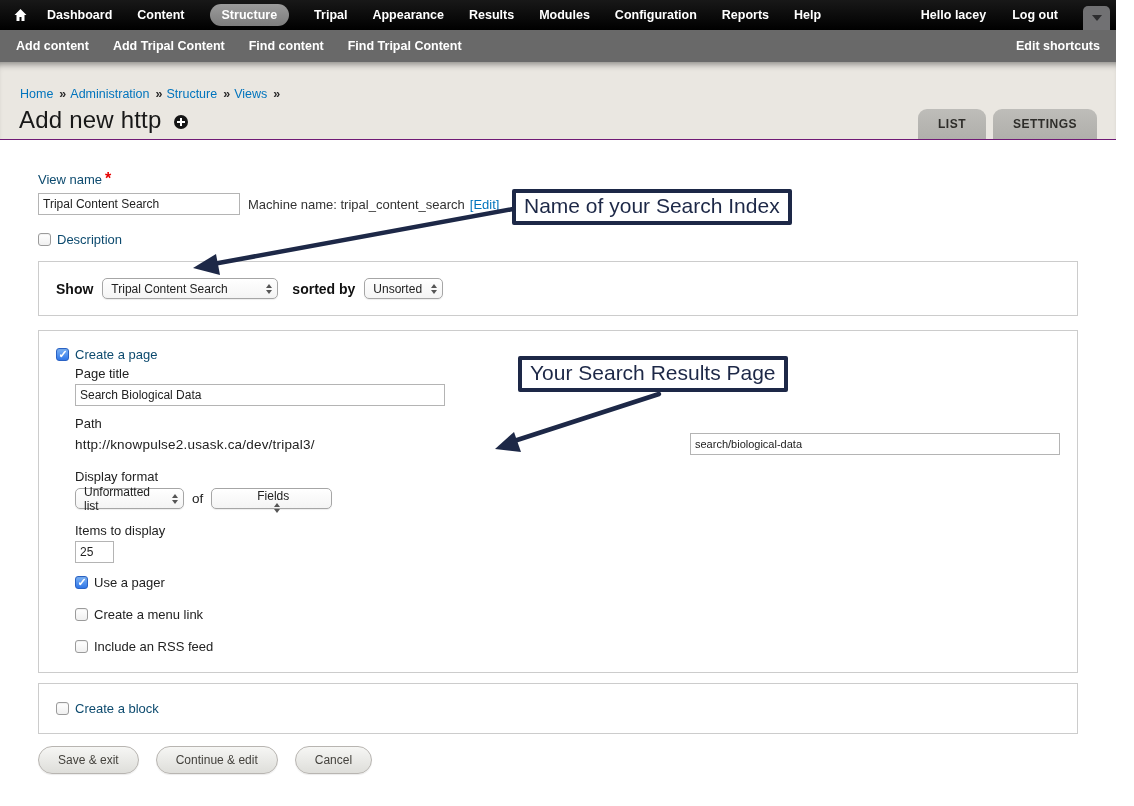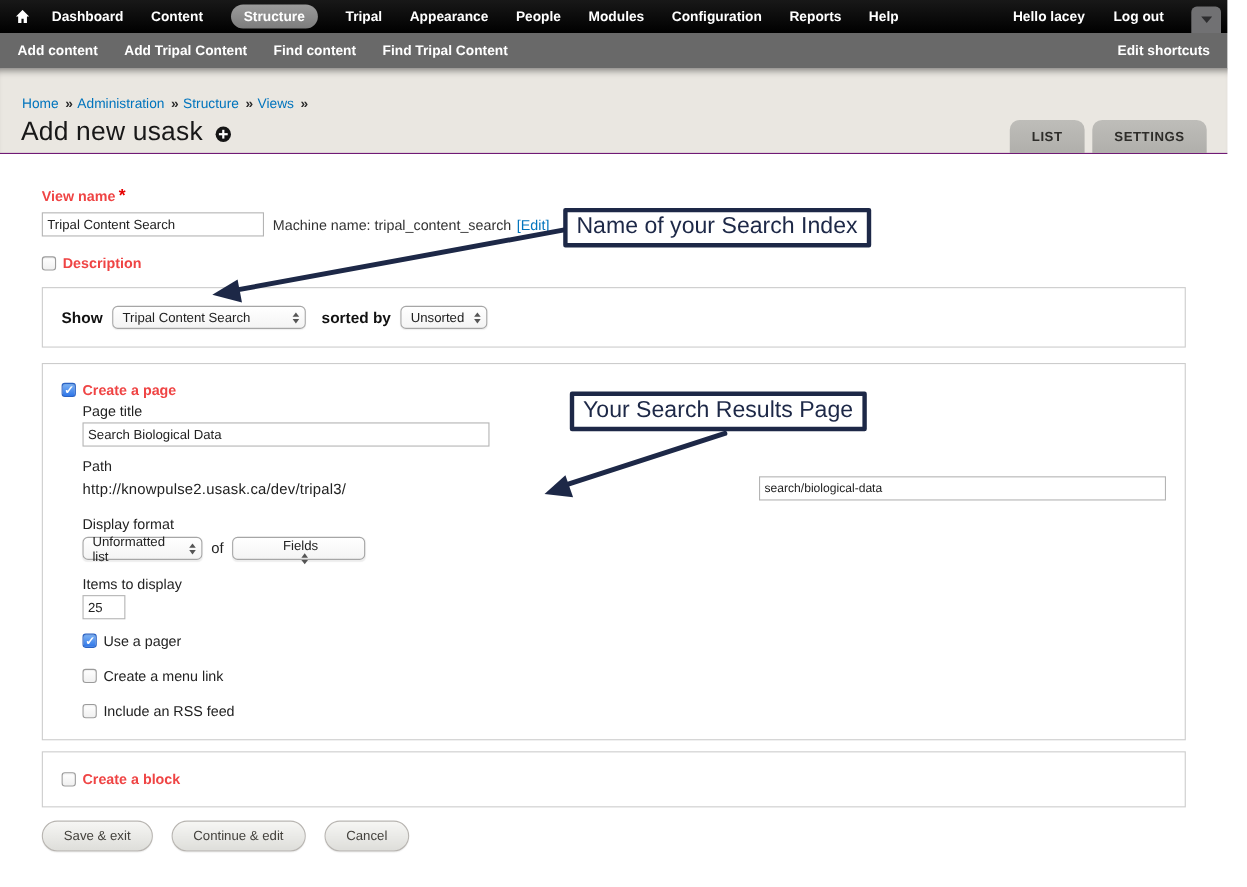--- a/index.html
+++ b/index.html
@@ -37,21 +37,21 @@
   .plusicon { position:relative; width:14px; height:14px; border-radius:50%; background:#151515; margin-top:3px; }
   .plusicon::before { content:""; position:absolute; left:3px; right:3px; top:6px; height:2px; background:#fff; }
   .plusicon::after  { content:""; position:absolute; top:3px; bottom:3px; left:6px; width:2px; background:#fff; }
   .tabs { position:absolute; right:19px; bottom:0; display:flex; gap:7px; }
   .tab { height:30px; display:flex; align-items:center; justify-content:center;
     background:linear-gradient(#bebdb9,#b0afab); border-radius:9px 9px 0 0;
     font-size:12px; font-weight:bold; color:#2e2d2a; letter-spacing:0.5px; padding:0 20px; cursor:pointer; }
 
   
   .content { padding:30px 38px 0 38px; position:relative; }
-  .lbl-bold { font-size:13px; font-weight:bold; color:#ef4444; }
+  .lbl-bold { font-size:13px; font-weight:normal; color:#0c4a6e; }
   .lbl { font-size:13px; color:#222; }
   .req { color:#e60000; margin-left:3px; font-weight:bold; }
   .txt { height:22px; border:1px solid #b4b4b4; background:#fff; font-family:"Liberation Sans",sans-serif;
     font-size:12px; color:#222; padding:0 4px; border-radius:0; }
   .inputrow { display:flex; align-items:center; margin-top:5px; }
   .machname { font-size:13px; color:#333; margin-left:8px; }
   .editlink { color:#0074bd; cursor:pointer; }
 
   .cbrow { display:flex; align-items:center; gap:6px; }
   .cb { width:13px; height:13px; border:1px solid #9b9b9b; border-radius:3px;
@@ -105,21 +105,21 @@
           <polygon points="6,0 12,6 10,6 10,12 7,12 7,8 5,8 5,12 2,12 2,6 0,6" fill="#ffffff"></polygon>
         </svg>
     </span>
     <div class="menu">
 
     <span class="mitem">Dashboard</span>
         <span class="mitem">Content</span>
         <span class="mitem active">Structure</span>
         <span class="mitem">Tripal</span>
         <span class="mitem">Appearance</span>
-        <span class="mitem">People</span>
+        <span class="mitem">Results</span>
         <span class="mitem">Modules</span>
         <span class="mitem">Configuration</span>
         <span class="mitem">Reports</span>
         <span class="mitem">Help</span>
       </div>
     <div class="abspacer"></div>
     <span class="greet">Hello lacey</span>
     <span class="mitem logout">Log out</span>
     <span class="cornerbtn">
       <span class="tri-dn-dark"></span>
@@ -136,21 +136,21 @@
       </div>
     <div class="scspacer"></div>
     <span class="scitem">Edit shortcuts</span>
   </div>
 
   <div class="pageheader">
     <div class="breadcrumb">
       
     <span class="bcwrap"><a class="bclink">Home</a><span class="bcsep">»</span></span><span class="bcwrap"><a class="bclink">Administration</a><span class="bcsep">»</span></span><span class="bcwrap"><a class="bclink">Structure</a><span class="bcsep">»</span></span><span class="bcwrap"><a class="bclink">Views</a><span class="bcsep">»</span></span></div>
     <div class="titlerow">
-      <span class="pagetitle">Add new usask</span>
+      <span class="pagetitle">Add new http</span>
       <span class="plusicon"></span>
     </div>
     <div class="tabs">
 
     <span class="tab">LIST</span>
         <span class="tab">SETTINGS</span>
       </div>
   </div>
 
   <div class="content">

